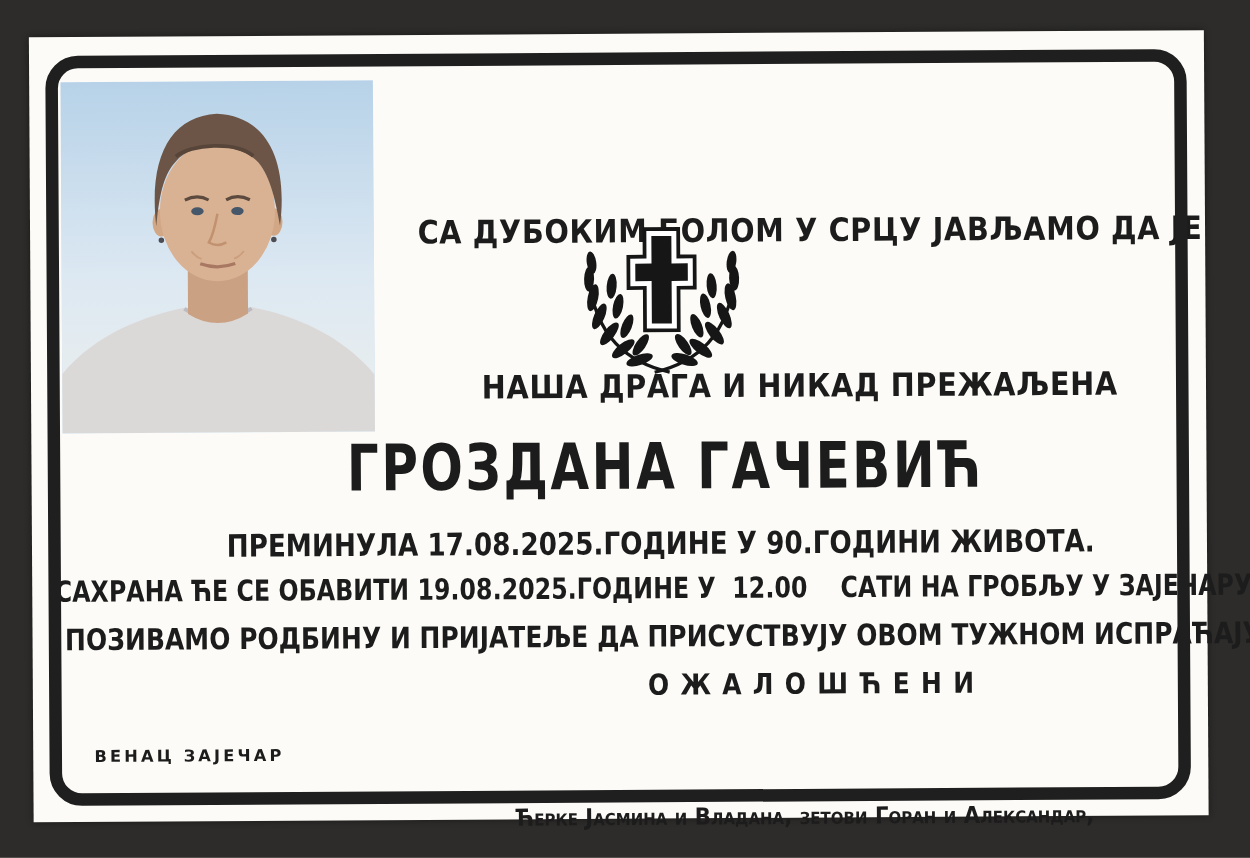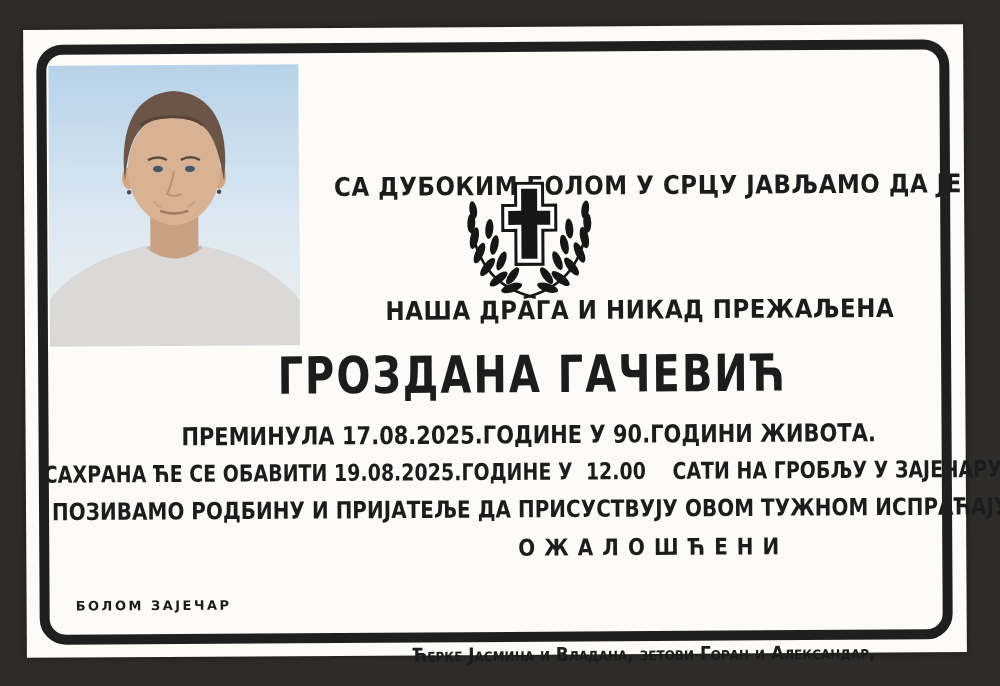--- a/index.html
+++ b/index.html
@@ -158,19 +158,19 @@
     <div class="line funeral-line">САХРАНА ЋЕ СЕ ОБАВИТИ 19.08.2025.ГОДИНЕ У  12.00    САТИ НА ГРОБЉУ У ЗАЈЕЧАРУ.</div>
     <div class="line invitation-line">ПОЗИВАМО РОДБИНУ И ПРИЈАТЕЉЕ ДА ПРИСУСТВУЈУ ОВОМ ТУЖНОМ ИСПРАЋАЈУ.</div>
 
     <div class="line mourners-heading">ОЖАЛОШЋЕНИ</div>
     <div class="mourners">
       <div>Ћерке Јасмина и Владана, зетови Горан и Александар,</div>
       
     </div>
 
     <div class="printer">
-      <div>БОЛОМ ЗАЈЕЧАР</div>
+      <div>ВЕНАЦ ЗАЈЕЧАР</div>
       
     </div>
 
     <div class="frame"></div>
   </div>
 </div>
 
 </body></html>

